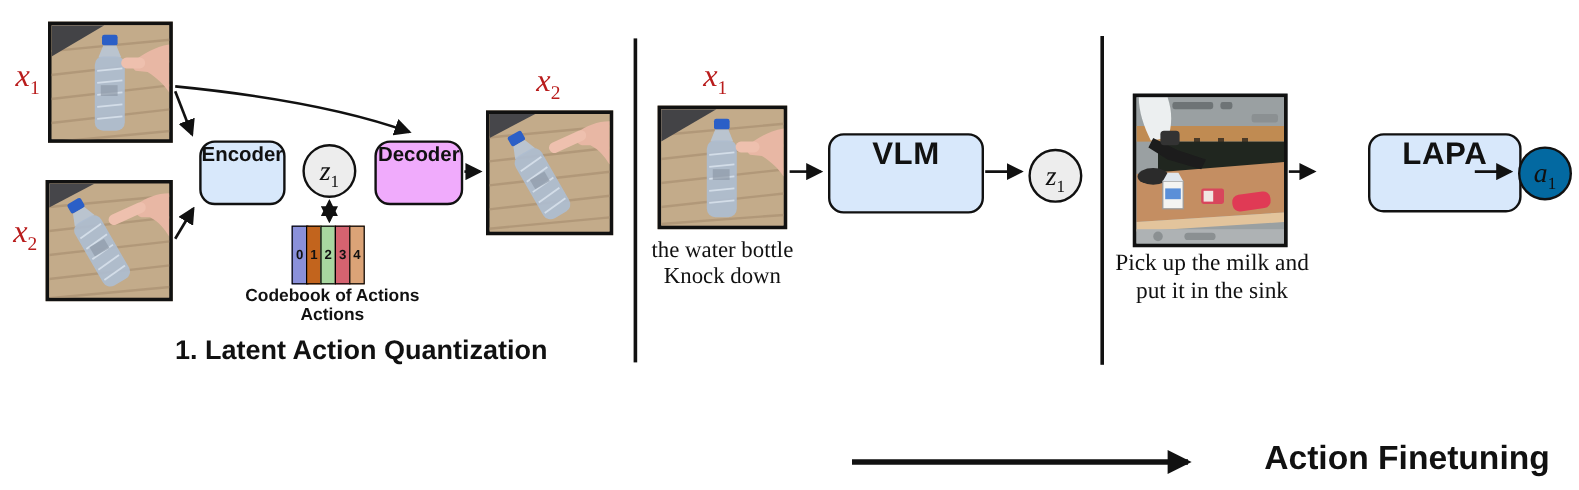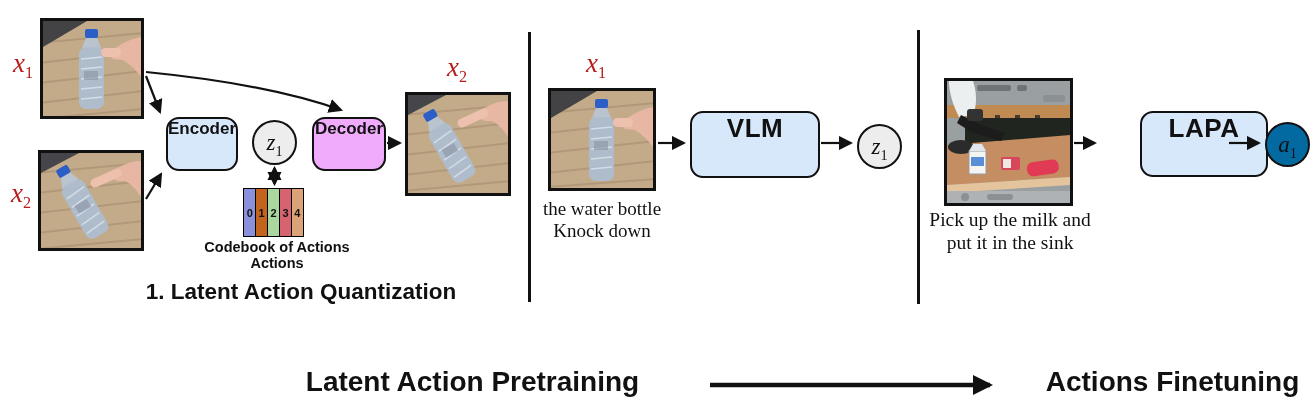--- a/index.html
+++ b/index.html
@@ -284,22 +284,21 @@
   </div>
 
   <div class="node-box big" style="left: 1140px; top: 111px; width: 128px; height: 66px; background: rgb(216, 232, 251);">
     <span>LAPA</span>
   </div>
 
   <div class="latent-circle" style="left: 1265px; top: 122px; background: #0369a1;">
     <span><span>a</span><sub>1</sub></span>
   </div>
 
-  <div class="footer-label" style="left:280px;top:366px;width:385px;">Latent Action Pretraining</div>
-  <div class="footer-label" style="left:1035px;top:366px;width:275px;">Actions Finetuning</div>
+  <div class="footer-label" style="left:1035px;top:366px;width:275px;">Action Finetuning</div>
 
   <svg id="arrow-layer">
     <defs>
       <marker id="ah" viewBox="0 0 10 10" refX="8.5" refY="5" markerWidth="6.5" markerHeight="6.5" orient="auto">
         <path d="M0,0 L10,5 L0,10 z" fill="#111"></path>
       </marker>
       <marker id="ah-up" viewBox="0 0 10 10" refX="8.5" refY="5" markerWidth="6.5" markerHeight="6.5" orient="auto">
         <path d="M0,0 L10,5 L0,10 z" fill="#111"></path>
       </marker>
       <marker id="ah-big" viewBox="0 0 10 10" refX="8.5" refY="5" markerUnits="userSpaceOnUse" markerWidth="24" markerHeight="20" orient="auto">

